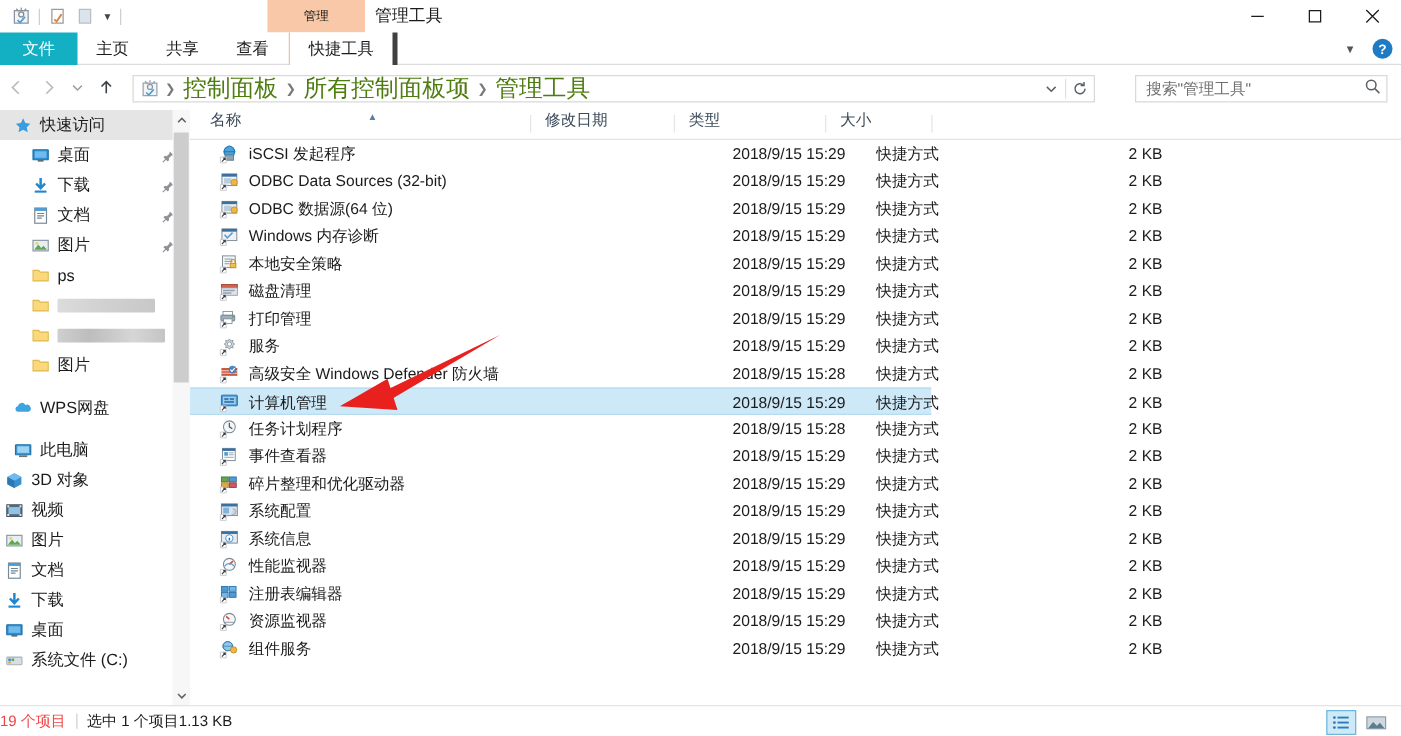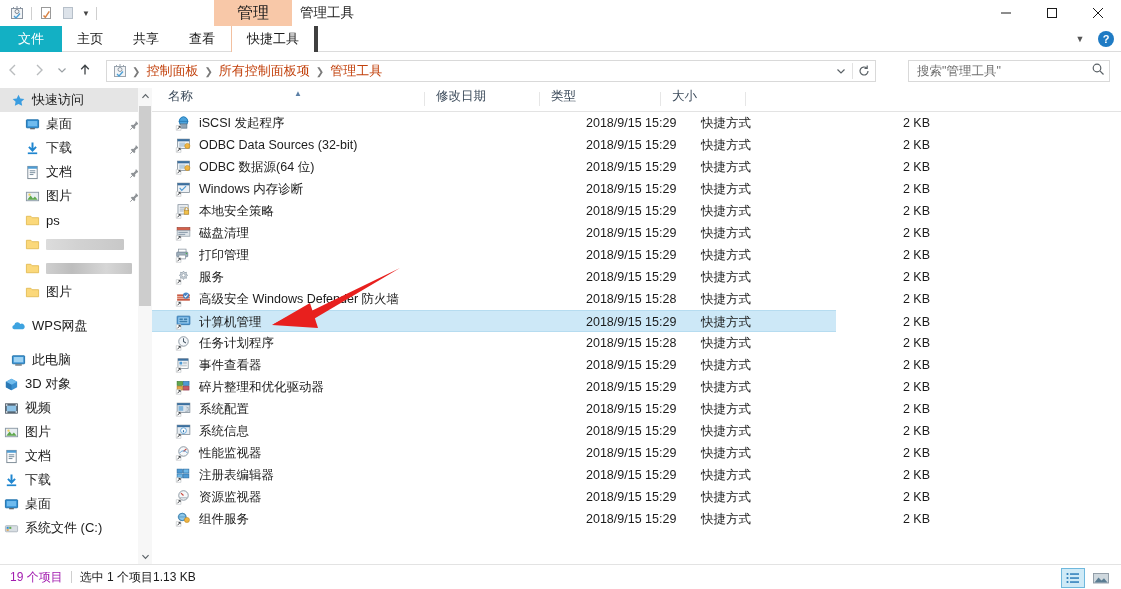--- a/index.html
+++ b/index.html
@@ -20,21 +20,21 @@
   }
   .qat { position:absolute; left:6px; top:3px; height:20px; display:flex; align-items:center; gap:0px; }
   .qat-ico { width:22px; height:20px; display:flex; align-items:center; justify-content:center; }
   .qat-sep { width:1px; height:13px; background:#cfcfcf; margin:0 3px; }
   .qat-caret { width:14px; height:20px; display:flex; align-items:center; justify-content:center; font-size:8px; color:#444; }
 
   .ctx-tabgroup {
     position:absolute; left:214px; top:0; width:78px; height:26px;
     background:#f8c8a8; display:flex; align-items:center; justify-content:center;
   }
-  .ctx-tabgroup span { font-size:16px; color:#1b1b1b; }
+  .ctx-tabgroup span { font-size:10px; color:#1b1b1b; }
 
   .win-title {
     position:absolute; left:300px; top:0; height:26px; display:flex; align-items:center;
     font-size:13.5px; color:#1b1b1b;
   }
 
   .wincontrols { position:absolute; right:0; top:0; height:26px; display:flex; }
   .wc { width:46px; height:26px; display:flex; align-items:center; justify-content:center; }
   .wc svg { display:block; }
 
@@ -62,21 +62,21 @@
     position:absolute; left:0; top:53px; width:1121px; height:34px;
     background:#ffffff; display:flex; align-items:center;
   }
   .nav-btn { width:26px; height:34px; display:flex; align-items:center; justify-content:center; }
   .nav-btn.sm { width:20px; }
   .crumbbox {
     position:absolute; left:106px; top:60px; width:770px; height:22px;
     border:1px solid #d9d9d9; background:#ffffff; display:flex; align-items:center;
     padding-left:4px;
   }
-  .crumb { font-size:13px; color:#c2410c; padding:0 4px; white-space:nowrap; }
+  .crumb { font-size:19px; color:#4d7c0f; padding:0 4px; white-space:nowrap; }
   .crumb.home { padding:0 2px 0 1px; display:flex; align-items:center; }
   .crumb-sep { font-size:10px; color:#7a7a7a; padding:0 2px; }
   .crumb-ctrls { position:absolute; right:0; top:0; height:20px; display:flex; align-items:center; }
   .crumb-ctrl { width:22px; height:20px; display:flex; align-items:center; justify-content:center; color:#4a4a4a; font-size:10px; }
   .crumb-divider { width:1px; height:16px; background:#e2e2e2; }
   .searchbox {
     position:absolute; left:908px; top:60px; width:202px; height:22px;
     border:1px solid #d9d9d9; background:#ffffff; display:flex; align-items:center;
     padding:0 4px 0 8px;
   }
@@ -116,34 +116,34 @@
   }
   .col .sortarrow { position:absolute; left:50%; top:1px; font-size:8px; color:#5b7fa6; }
   .col-name { left:8px; width:268px; }
   .col-date { left:276px; width:105px; }
   .col-type { left:391px; width:112px; }
   .col-size { left:512px; width:85px; }
   .coldiv { position:absolute; top:4px; width:1px; height:14px; background:#e6e6e6; }
 
   .rows { position:absolute; left:0; top:24px; width:969px; }
   .row { height:22px; position:relative; }
-  .row.selected { background:#cde8f7; border-top:1px solid #b6dcf0; border-bottom:1px solid #b6dcf0; width:684px; }
+  .row.selected { background:#cde8f7; border-top:1px solid #b6dcf0; border-bottom:1px solid #b6dcf0; width:593px; }
   .cell { position:absolute; top:0; height:22px; display:flex; align-items:center; font-size:12.5px; color:#1b1b1b; white-space:nowrap; }
   .cell-name { left:21px; }
   .cell-name .fic { width:20px; height:18px; margin-right:6px; display:flex; align-items:center; justify-content:center; flex:0 0 20px; }
   .cell-date { left:434px; color:#1b1b1b; }
   .cell-type { left:549px; }
   .cell-size { left:733px; width:45px; justify-content:flex-end; }
 
   
   .statusbar {
     position:absolute; left:0; bottom:0; width:1121px; height:25px;
     background:#ffffff; border-top:1px solid #e3e3e3; display:flex; align-items:center;
   }
-  .st-items { font-size:12px; color:#a21caf; margin-left:10px; }
+  .st-items { font-size:12px; color:#ef4444; }
   .st-sep { display:inline-block; width:1px; height:12px; background:#cfcfcf; margin:0 8px; vertical-align:-2px; }
   .st-sel { font-size:12px; color:#1b1b1b; }
   .viewbtns { position:absolute; right:8px; top:3px; display:flex; gap:4px; }
   .vb { width:24px; height:20px; display:flex; align-items:center; justify-content:center; }
   .vb.active { background:#cfeaf7; border:1px solid #6fb8dd; }
 
   .arrow-overlay { position:absolute; left:0; top:0; width:1121px; height:589px; pointer-events:none; }
 </style>
 </head>
 <body>

